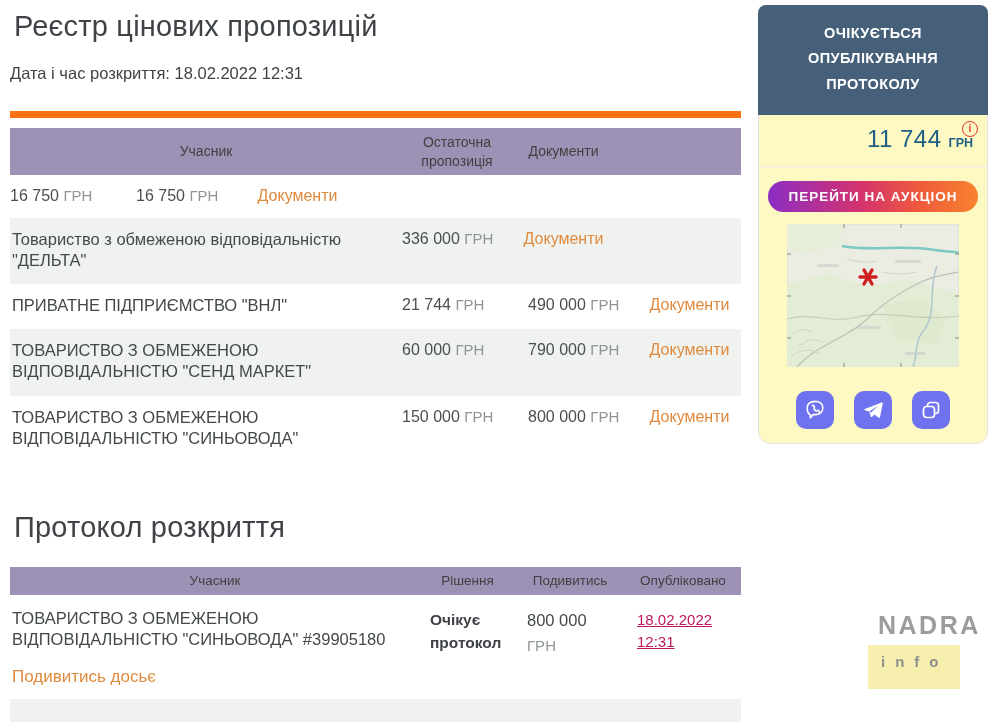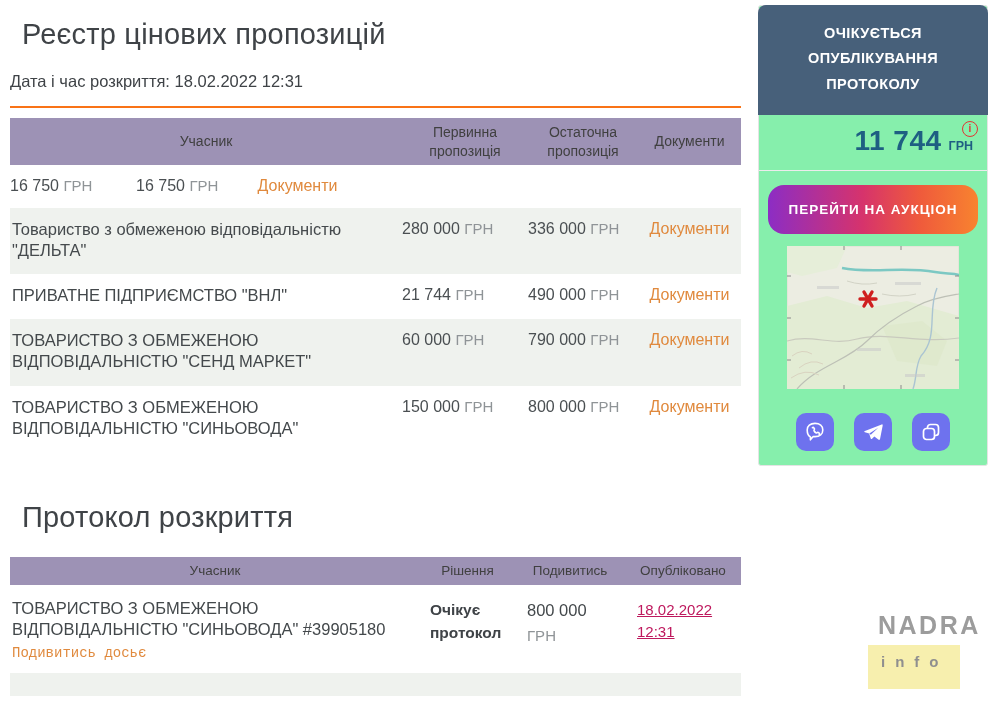--- a/index.html
+++ b/index.html
@@ -2,22 +2,22 @@
 <html><head>
 <meta charset="utf-8">
 <style>
   html,body{margin:0;padding:0;}
   body{
     width:1003px;height:723px;position:relative;overflow:hidden;
     background:#ffffff;font-family:"Liberation Sans",sans-serif;color:#43484b;
   }
   
   .main{position:absolute;left:10px;top:6px;width:731px;}
-  .sec-title{font-size:29px;font-weight:500;color:#3f4347;margin:12px;letter-spacing:.2px;}
-  .date-line{margin-top:21px;padding-bottom:15px;border-bottom:2px solid #f97316;
+  .sec-title{font-size:29px;font-weight:500;color:#3f4347;margin:4px;letter-spacing:.2px;}
+  .date-line{margin-top:21px;padding-bottom:28px;border-bottom:7px solid #f97316;
     font-size:16.5px;color:#3f4347;}
   
   .t-head{display:flex;background:#9d92b5;color:#404040;align-items:center;text-align:center;}
   .t1-head{min-height:47px;font-size:14px;margin-top:10px;line-height:1.35;}
   .t1-row{display:flex;padding:9px 0 13px;}
   .t1-row.alt{background:#eff2ee;}
   .w-part{width:392px;}
   .w-init{width:126px;}
   .w-fin{width:110px;}
   .w-doc{width:103px;}
@@ -33,34 +33,34 @@
   .w2-part{width:410px;}
   .w2-dec{width:95px;}
   .w2-prop{width:110px;}
   .w2-pub{width:116px;}
   .t2-row{display:flex;padding:12px 0 11px;}
   .t2-row.alt{background:#eff2ee;}
   .c2-part{font-size:16.5px;line-height:1.3;color:#43484b;padding:1px 14px 0 2px;box-sizing:border-box;}
   .c2-dec{font-size:15.5px;font-weight:bold;color:#3f4347;line-height:1.5;padding:1px 4px 0 10px;box-sizing:border-box;}
   .c2-prop{font-size:16.5px;color:#43484b;line-height:1.5;padding:1px 14px 0 12px;box-sizing:border-box;}
   .c2-pub{font-size:15px;color:#be185d;line-height:1.5;padding:2px 4px 0 12px;box-sizing:border-box;text-decoration:underline;}
-  .dossier{display:inline-block;margin-top:1px;font-size:14px;font-family:Liberation Mono, monospace;}
-  
-  .side-card{position:absolute;left:758px;top:5px;width:230px;background:#86efac;
-    border:1px solid #e4e4e4;border-radius:3px;box-sizing:border-box;}
+  .dossier{display:inline-block;margin-top:15px;font-size:17px;}
+  
+  .side-card{position:absolute;left:758px;top:5px;width:230px;background:#fef9c3;
+    border:1px solid #e4e4e4;border-radius:12px;box-sizing:border-box;}
   .status-box{background:#47607a;border-radius:8px 8px 0 0;margin:-1px -1px 0 -1px;
     padding:16px 24px 18px;color:#fff;font-weight:bold;font-size:14.5px;text-align:center;
     line-height:1.75;letter-spacing:.4px;}
   .price-box{position:relative;padding:10px 14px 13px;text-align:right;border-bottom:1px solid #ececec;}
-  .price-num{font-size:28px;font-weight:bold;color:#1e5f82;letter-spacing:.5px;}
+  .price-num{font-size:24px;font-weight:normal;color:#1e5f82;letter-spacing:.5px;}
   .price-cur{font-size:12.5px;font-weight:bold;color:#1e5f82;margin-left:7px;}
   .info-badge{position:absolute;top:6px;right:9px;width:14px;height:14px;border:1.6px solid #e23434;
     border-radius:50%;color:#e23434;font-size:10px;font-weight:bold;line-height:14px;text-align:center;cursor:pointer;}
   .btn-wrap{padding:14px 9px 12px;}
-  .auction-btn{display:block;width:100%;height:49px;border:none;border-radius:16px;cursor:pointer;
+  .auction-btn{display:block;width:100%;height:31px;border:none;border-radius:16px;cursor:pointer;
     background:linear-gradient(90deg,#8c2dc4 0%,#d6336c 45%,#ef5a3c 72%,#f8832f 100%);
     color:#fff;font-weight:bold;font-size:13.5px;letter-spacing:1px;font-family:inherit;}
   .map-wrap{width:172px;height:143px;margin:0 auto;cursor:pointer;}
   .icons-row{display:flex;justify-content:center;gap:20px;padding:24px 0 14px;}
   .app-icon{width:38px;height:38px;border-radius:10px;background:#6e72ee;display:flex;
     align-items:center;justify-content:center;cursor:pointer;}
   
   .nadra{position:absolute;left:868px;top:611px;}
   .nadra-name{font-size:25px;font-weight:bold;color:#9c9c9c;letter-spacing:2.5px;margin-left:10px;}
   .nadra-box{width:92px;height:44px;background:#f7efae;margin-top:5px;box-sizing:border-box;
@@ -70,34 +70,32 @@
 </head>
 <body>
 
 <div class="main">
 
   <h1 class="sec-title">Реєстр цінових пропозицій</h1>
   <div class="date-line">Дата і час розкриття: 18.02.2022 12:31</div>
 
   <div class="t-head t1-head">
     <div class="w-part">Учасник</div>
-    <div class="w-init">Первинна пропозиція</div>
     <div class="w-fin">Остаточна пропозиція</div>
     <div class="w-doc">Документи</div>
   </div>
 
   <div class="t1-row">
     <div class="cell-amt w-init"><span>16 750</span> <span class="cur">ГРН</span></div>
     <div class="cell-amt w-fin"><span>16 750</span> <span class="cur">ГРН</span></div>
     <div class="cell-doc w-doc"><a class="link">Документи</a></div>
   </div>
 
   <div class="t1-row alt">
     <div class="cell-part lower w-part">Товариство з обмеженою відповідальністю "ДЕЛЬТА"</div>
-    <div class="cell-amt w-init"><span>280 000</span> <span class="cur">ГРН</span></div>
     <div class="cell-amt w-fin"><span>336 000</span> <span class="cur">ГРН</span></div>
     <div class="cell-doc w-doc"><a class="link">Документи</a></div>
   </div>
 
   <div class="t1-row">
     <div class="cell-part w-part">ПРИВАТНЕ ПІДПРИЄМСТВО "ВНЛ"</div>
     <div class="cell-amt w-init"><span>21 744</span> <span class="cur">ГРН</span></div>
     <div class="cell-amt w-fin"><span>490 000</span> <span class="cur">ГРН</span></div>
     <div class="cell-doc w-doc"><a class="link">Документи</a></div>
   </div>

